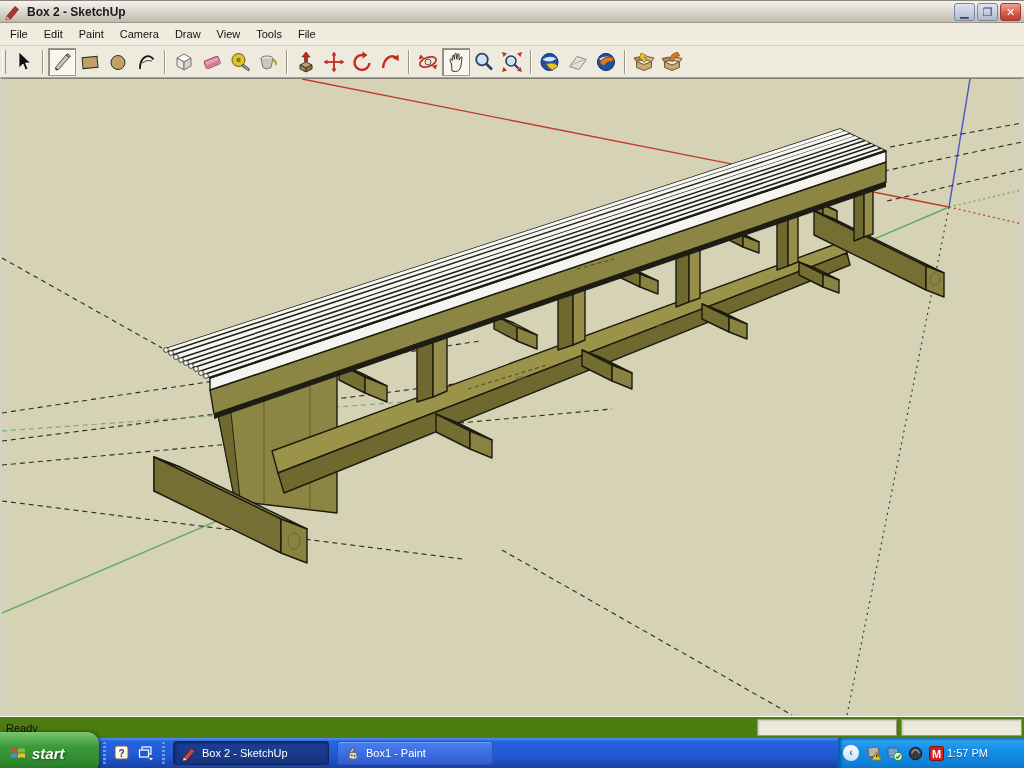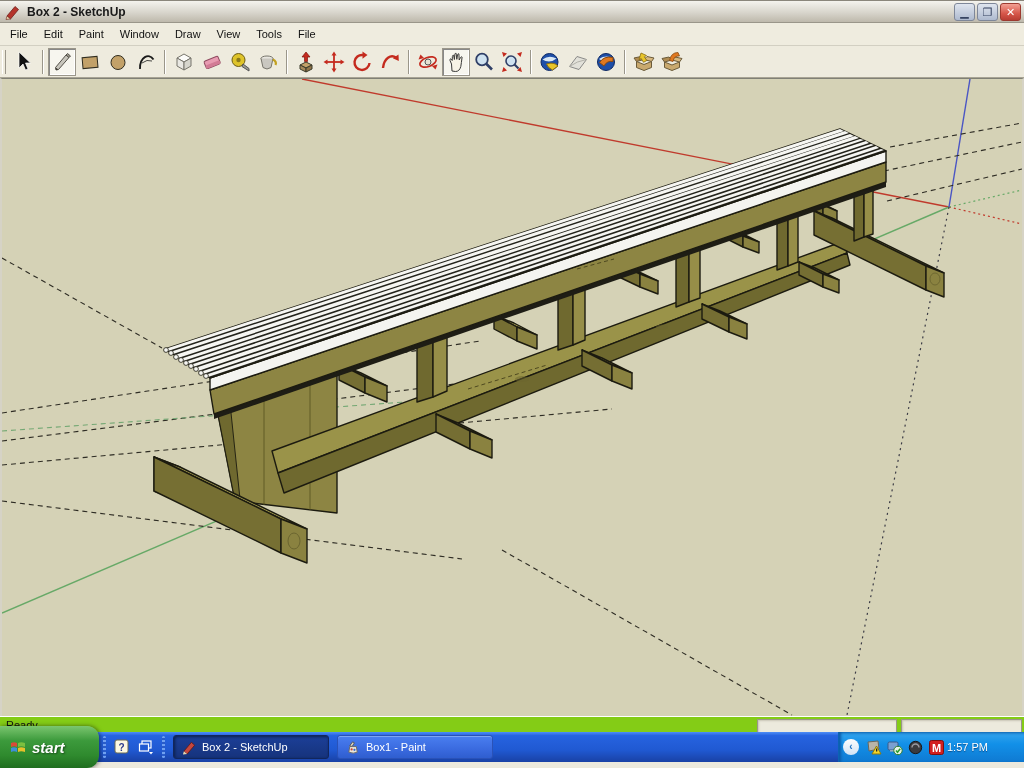--- a/index.html
+++ b/index.html
@@ -34,21 +34,21 @@
     box-shadow:inset 1px 1px 0 #888, inset -1px -1px 0 #fff; }
   .tb-sep { width:2px; height:24px; margin:0 4px;
     border-left:1px solid #9a968a; border-right:1px solid #fff; }
 
   
   .viewport { height:638px; border-left:2px solid #d6d3c6; border-right:2px solid #d6d3c6;
     border-top:1px solid #808075; background:#d5d2b6; position:relative; }
   .viewport svg { display:block; }
 
   
-  .statusbar { height:16px; background:#84cc16; border-top:1px solid #fff;
+  .statusbar { height:22px; background:#4d7c0f; border-top:1px solid #fff;
     display:flex; align-items:center; position:relative; font-size:11px; color:#111; }
   .status-text { padding-left:6px; }
   .vcb { position:absolute; top:2px; height:17px; border:1px solid #9a968a;
     box-shadow:inset 1px 1px 2px #c9c5b6; background:#eceadd; }
   .vcb.one { left:757px; width:140px; }
   .vcb.two { left:901px; width:121px; }
 
   
   .taskbar { height:30px; background:linear-gradient(#4e8ef7,#2663e0 12%,#2059d2 60%,#1941a5);
     display:flex; align-items:center; position:relative; }
@@ -90,21 +90,21 @@
     <div class="winbtn">▁</div>
     <div class="winbtn">❐</div>
     <div class="winbtn close">✕</div>
   </div>
 </div>
 
 <div class="menubar">
   <span class="menu-item">File</span>
   <span class="menu-item">Edit</span>
   <span class="menu-item">Paint</span>
-  <span class="menu-item">Window</span>
+  <span class="menu-item">Camera</span>
   <span class="menu-item">Draw</span>
   <span class="menu-item">View</span>
   <span class="menu-item">Tools</span>
   <span class="menu-item">File</span>
 </div>
 
 <div class="toolbar">
   <div class="tb-handle"></div>
 
   <div class="tb-btn">

